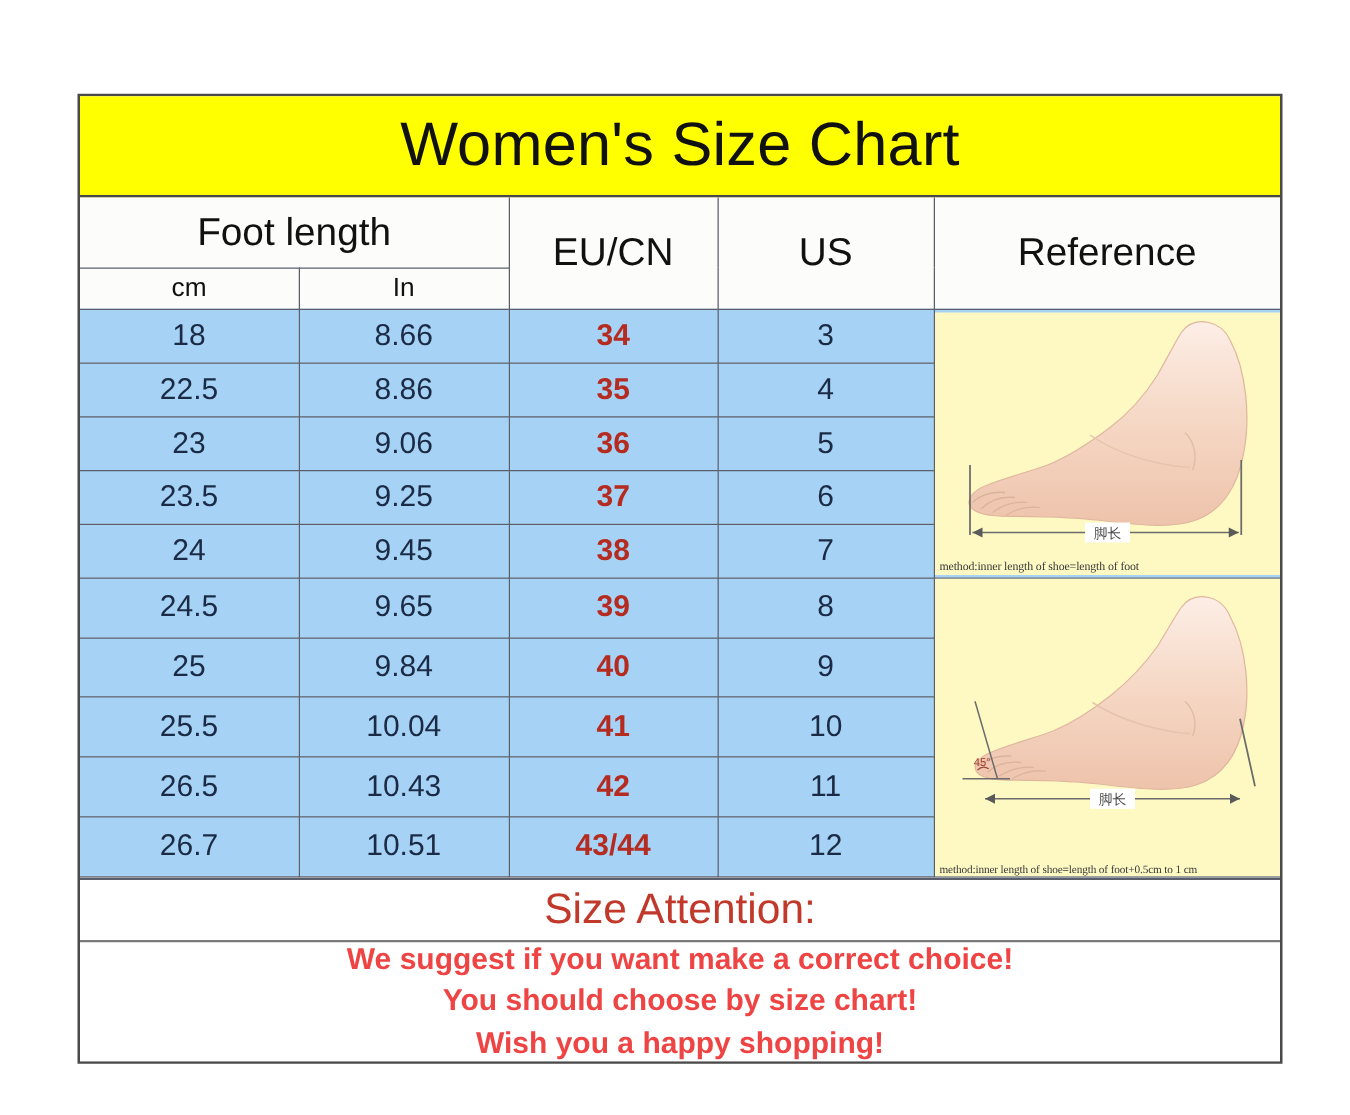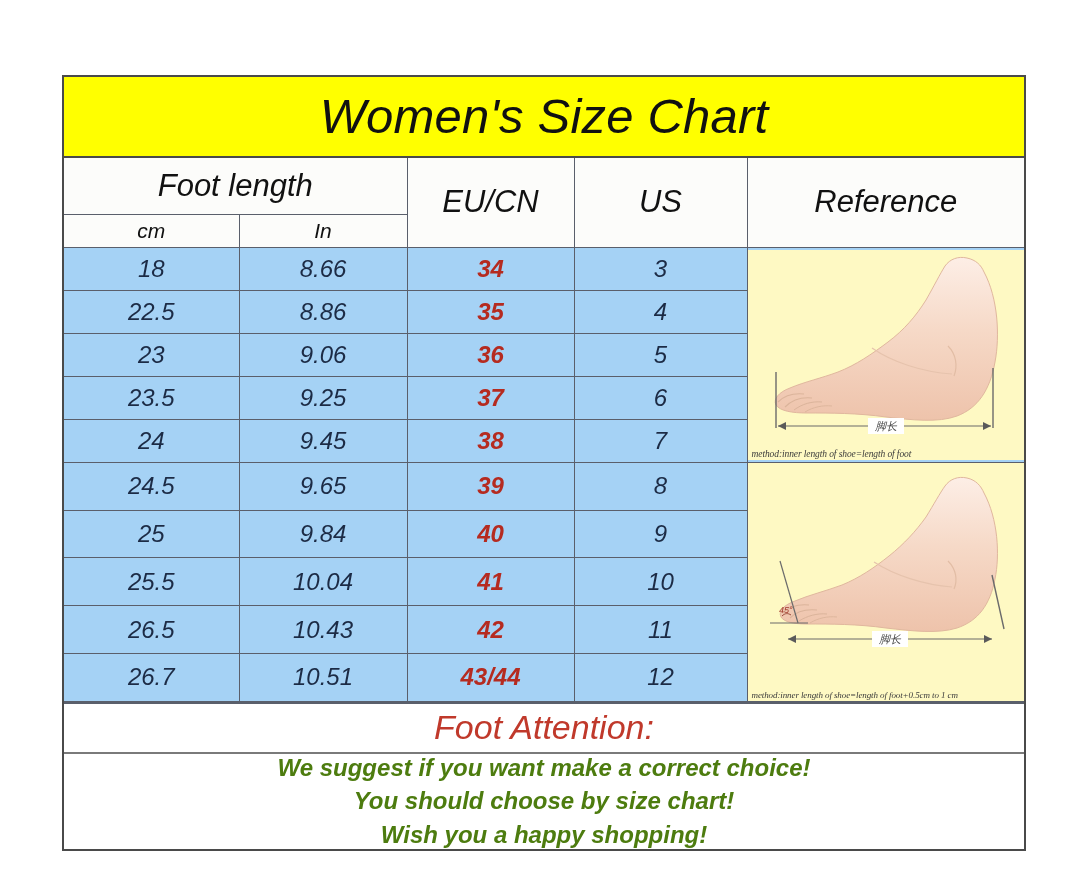--- a/index.html
+++ b/index.html
@@ -18,21 +18,20 @@
     position: absolute;
     left: 62px;
     top: 75px;
     width: 964px;
     height: 776px;
     box-sizing: border-box;
     border: 2px solid #4a4a4a;
     background: #ffffff;
     display: flex;
     flex-direction: column;
-    font-style: italic;
   }
 
   
   .title-bar {
     height: 87px;
     background: #ffff00;
     border-bottom: 2px solid #4a4a4a;
     display: flex;
     align-items: center;
     justify-content: center;
@@ -147,21 +146,21 @@
     background: #ffffff;
     display: flex;
     flex-direction: column;
     align-items: center;
     justify-content: center;
     gap: 5px;
   }
   .notes .note-line {
     font-size: 24px;
     font-weight: bold;
-    color: #4d7c0f;
+    color: #ef4444;
     line-height: 1.18;
     text-align: center;
   }
 </style>
 </head>
 <body>
 
 <div id="chart-frame">
 
   <div class="title-bar">
@@ -317,21 +316,21 @@
       <tr class="data-row">
         <td>26.7</td>
         <td>10.51</td>
         <td class="eu-cell">43/44</td>
         <td>12</td>
       </tr>
     </tbody>
   </table>
 
   <div class="attention-bar">
-    <span class="attention-text">Foot Attention:</span>
+    <span class="attention-text">Size Attention:</span>
   </div>
 
   <div class="notes">
     <div class="note-line">We suggest if you want make a correct choice!</div>
     <div class="note-line">You should choose by size chart!</div>
     <div class="note-line">Wish you a happy shopping!</div>
   </div>
 
 </div>
 

